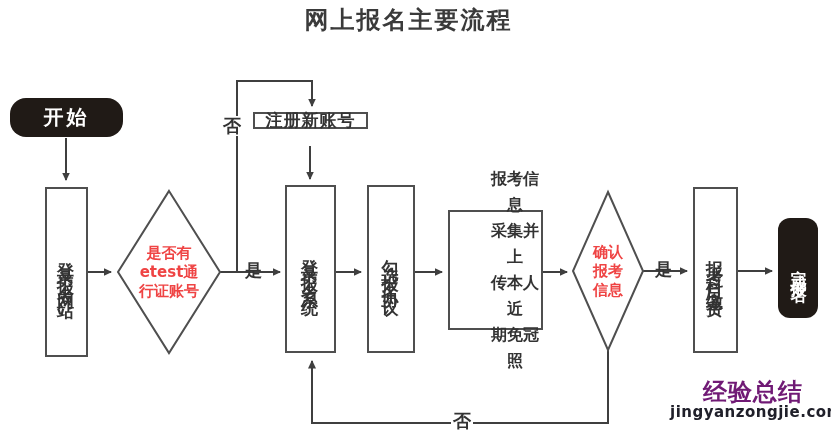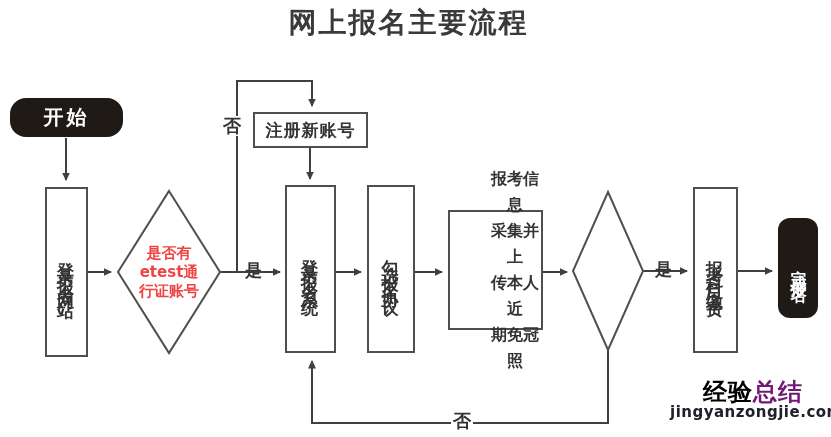--- a/index.html
+++ b/index.html
@@ -9,21 +9,21 @@
     width: 831px;
     height: 437px;
     background: #ffffff;
     font-family: "DejaVu Sans", sans-serif;
     overflow: hidden;
   }
   .title {
     position: absolute;
     top: 4px; left: 0; right: 14px;
     text-align: center;
-    font-size: 28px;
+    font-size: 24px;
     font-weight: bold;
     color: #3a3a3a;
     letter-spacing: 2px;
   }
   svg.layer { position: absolute; left: 0; top: 0; }
   .box {
     position: absolute;
     border: 2px solid #4f4f4f;
     background: #fff;
     display: flex;
@@ -70,21 +70,21 @@
   }
   .watermark {
     position: absolute;
     left: 670px; top: 380px;
     width: 166px;
     text-align: center;
     line-height: 1.05;
     font-weight: bold;
   }
   .wm-line1 { font-size: 24px; letter-spacing: 1px; }
-  .wm-black { color: #000000; }
+  .wm-black { color: #701a75; }
   .wm-red { color: #701a75; }
   .wm-line2 { font-size: 15px; color: #20202a; letter-spacing: 0.5px; }
 </style>
 </head>
 <body>
 
 <div class="canvas">
 
   <div class="title">网上报名主要流程</div>
 
@@ -118,37 +118,40 @@
   </div>
 
   <div class="box" style="left:45px; top:187px; width:43px; height:170px;">
     <span class="vtext">登录报名网站</span>
   </div>
 
   <div class="dlabel" style="left:118px; top:229px; width:102px; height:86px;">是否有
 etest通
 行证账号</div>
 
-  <div class="box" style="left:253px; top:112px; width:115px; height:36px; font-size:17px; letter-spacing:1px;">
+  <div class="box" style="left:253px; top:112px; width:115px; height:17px; font-size:17px; letter-spacing:1px;">
     <span>注册新账号</span>
   </div>
 
   <div class="box" style="left:285px; top:185px; width:51px; height:168px;">
     <span class="vtext">登录报名系统</span>
   </div>
 
   <div class="box" style="left:367px; top:185px; width:48px; height:168px;">
     <span class="vtext">勾选报名协议</span>
   </div>
 
   <div class="box preline" style="left:448px; top:210px; width:95px; height:120px; font-size:16px; line-height:26px; text-align:center;">报考信息
 采集并上
 传本人近
 期免冠照</div>
 
+  <div class="dlabel" style="left:573px; top:241px; width:70px; height:60px;">确认
+报考
+信息</div>
 
   <div class="box" style="left:693px; top:187px; width:45px; height:166px;">
     <span class="vtext">报考科目缴费</span>
   </div>
 
   <div class="pill" style="left:778px; top:218px; width:40px; height:100px; border-radius:12px;">
     <span class="vtext" style="font-size:16px; letter-spacing:6px;">完成报名</span>
   </div>
 
   <div class="elabel" style="left:221px; top:116px; font-size:18px;">否</div>

